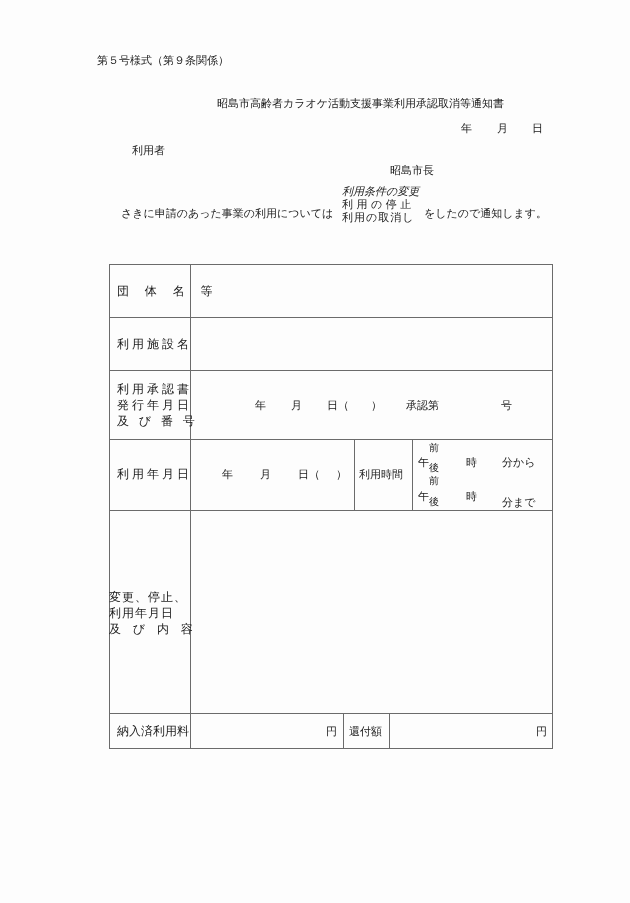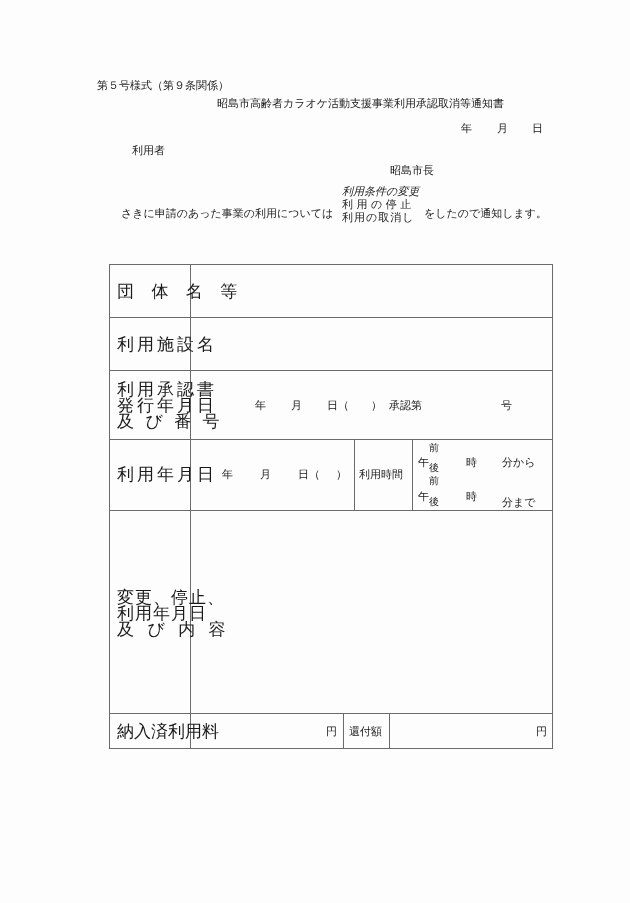--- a/index.html
+++ b/index.html
@@ -2,27 +2,27 @@
 <html><head>
 <meta charset="utf-8">
 <style>
   html, body { margin:0; padding:0; }
   body { width:630px; height:903px; background:#fdfdfd; position:relative; overflow:hidden;
          font-family:"DejaVu Serif","Liberation Serif",serif; color:#1a1a1a; font-size:11px; }
   .abs { position:absolute; white-space:nowrap; }
   .ln { position:absolute; background:#6b6b6b; }
   .h { height:1px; }
   .v { width:1px; }
-  .lbl { position:absolute; font-size:17px; line-height:16px; }
+  .lbl { position:absolute; font-size:12px; line-height:16px; }
   .sp { letter-spacing:5px; }
 </style>
 </head>
 <body>
 
-<div class="abs" style="left:97px;top:78px;">第５号様式（第９条関係）</div>
+<div class="abs" style="left:97px;top:53px;">第５号様式（第９条関係）</div>
 <div class="abs" style="left:180px;top:96px;margin-left:37px;">昭島市高齢者カラオケ活動支援事業利用承認取消等通知書</div>
 <div class="abs" style="left:461px;top:121px;">年</div>
 <div class="abs" style="left:497px;top:121px;">月</div>
 <div class="abs" style="left:532px;top:121px;">日</div>
 
 <div class="abs" style="left:132px;top:143px;">利用者</div>
 <div class="abs" style="left:390px;top:163px;">昭島市長</div>
 
 <div class="abs" style="left:121px;top:206px;">さきに申請のあった事業の利用については</div>
 <div class="abs" style="left:342px;top:185px;line-height:13px;font-style:italic;">利用条件の変更</div>
@@ -55,21 +55,21 @@
 
 <div class="lbl" style="left:117px;top:381px;letter-spacing:3px;">
   <div>利用承認書</div>
   <div>発行年月日</div>
   <div>及 び 番 号</div>
 </div>
 <div class="abs" style="left:255px;top:398px;">年</div>
 <div class="abs" style="left:291px;top:398px;">月</div>
 <div class="abs" style="left:327px;top:398px;">日（</div>
 <div class="abs" style="left:371px;top:398px;">）</div>
-<div class="abs" style="left:389px;top:398px;">承認第</div>
+<div class="abs" style="left:406px;top:398px;">承認第</div>
 <div class="abs" style="left:501px;top:398px;">号</div>
 
 <div class="lbl" style="left:117px;top:466px;letter-spacing:3px;">利用年月日</div>
 <div class="abs" style="left:222px;top:467px;">年</div>
 <div class="abs" style="left:260px;top:467px;">月</div>
 <div class="abs" style="left:298px;top:467px;">日（</div>
 <div class="abs" style="left:336px;top:467px;">）</div>
 <div class="abs" style="left:359px;top:467px;">利用時間</div>
 
 <div>
@@ -80,21 +80,21 @@
   <div class="abs" style="left:502px;top:455px;">分から</div>
 </div>
 <div>
   <div class="abs" style="left:429px;top:474px;font-size:10px;">前</div>
   <div class="abs" style="left:418px;top:489px;">午</div>
   <div class="abs" style="left:429px;top:495px;font-size:10px;">後</div>
   <div class="abs" style="left:466px;top:489px;">時</div>
   <div class="abs" style="left:502px;top:489px;margin-top:6px;">分まで</div>
 </div>
 
-<div class="lbl" style="left:117px;top:589px;letter-spacing:1px;">
+<div class="lbl" style="left:109px;top:589px;letter-spacing:1px;">
   <div>変更、停止、</div>
   <div>利用年月日</div>
   <div style="letter-spacing:4px;">及 び 内 容</div>
 </div>
 <div class="abs" style="left:191px;top:511px;width:361px;height:202px;"></div>
 
 <div class="lbl" style="left:117px;top:723px;">納入済利用料</div>
 <div class="abs" style="left:326px;top:724px;">円</div>
 <div class="abs" style="left:349px;top:724px;">還付額</div>
 <div class="abs" style="left:536px;top:724px;">円</div>

